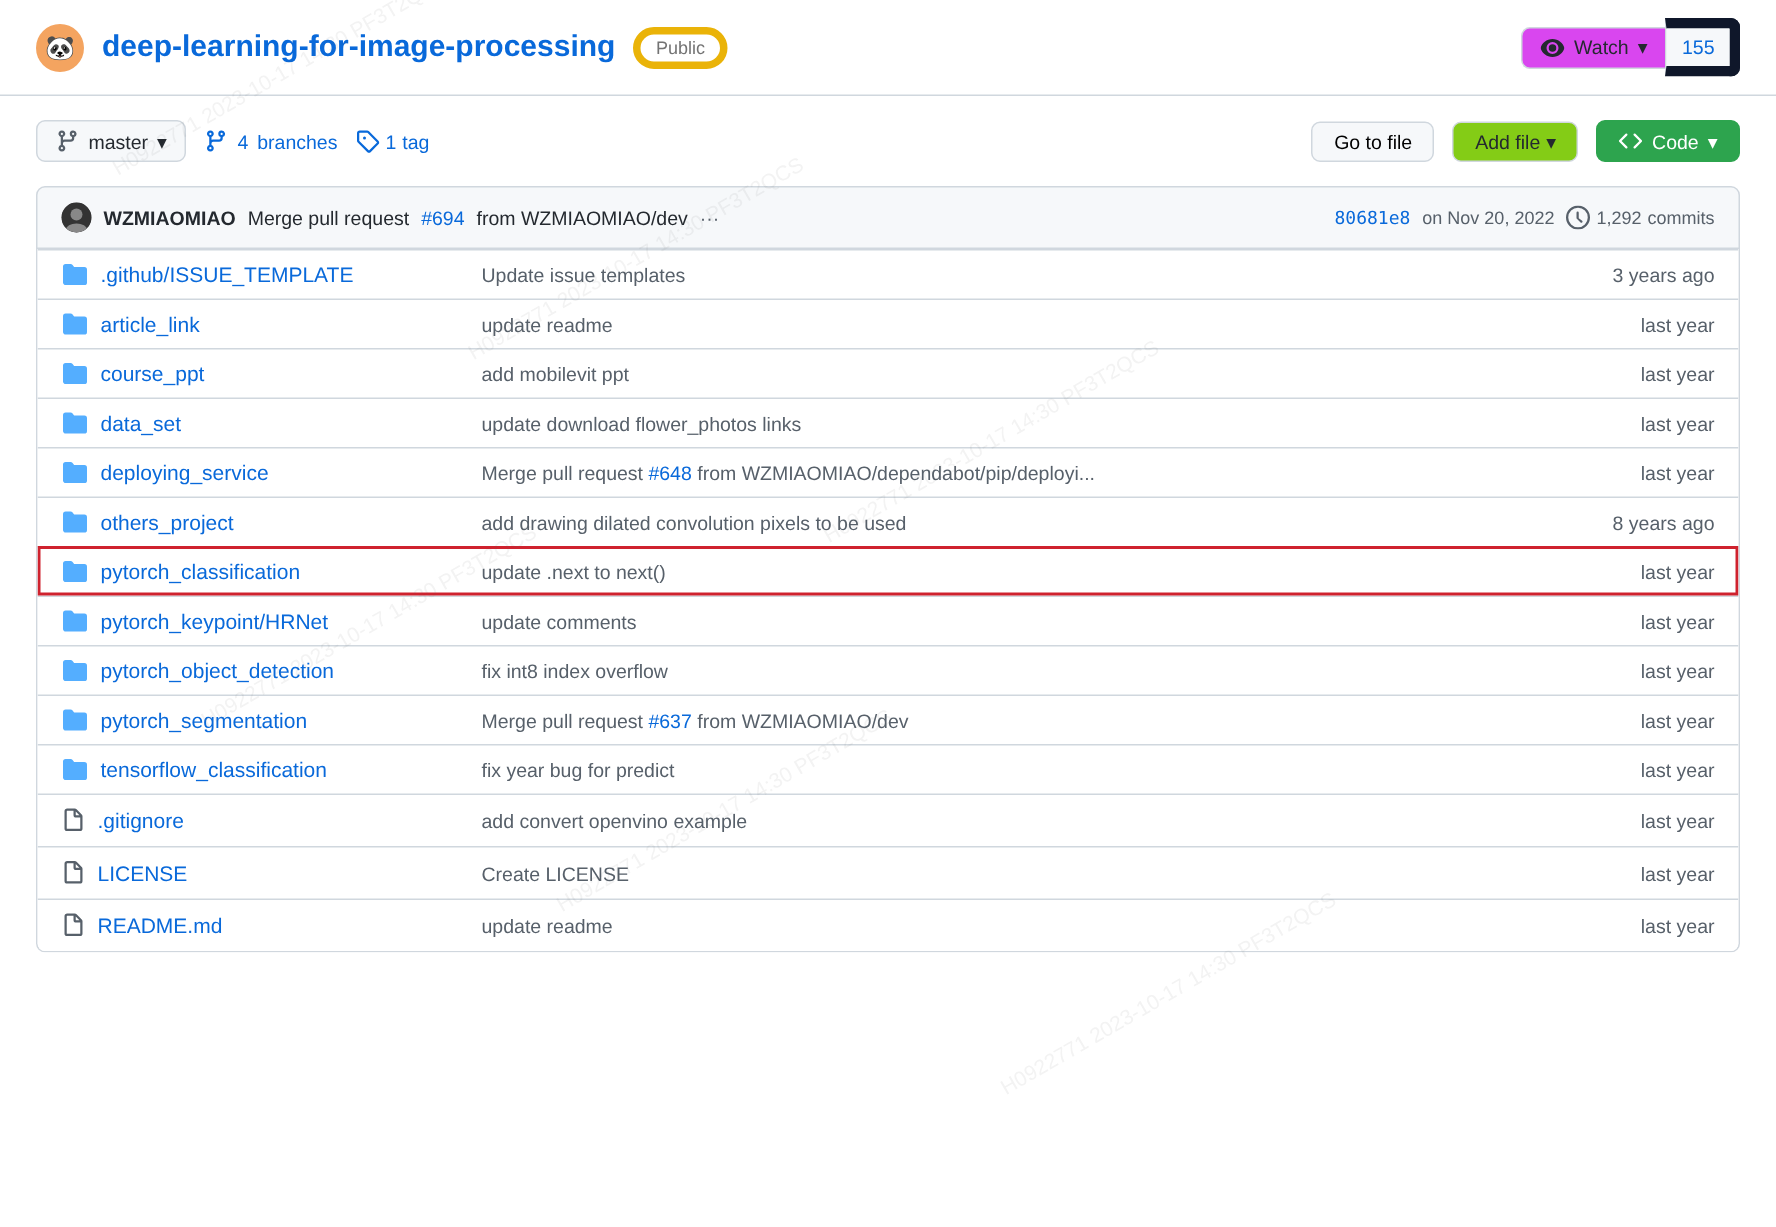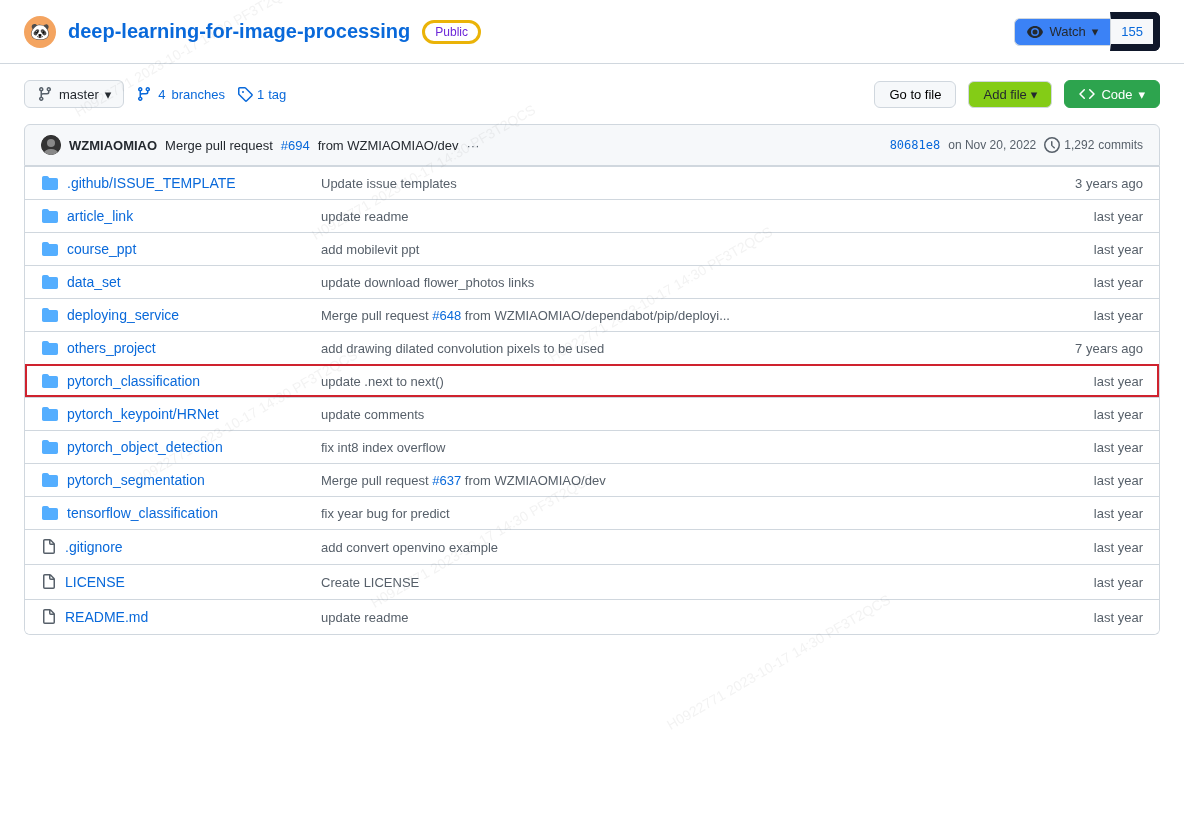--- a/index.html
+++ b/index.html
@@ -29,44 +29,44 @@
       justify-content: center;
       font-size: 16px;
     }
     .repo-title {
       font-size: 20px;
       font-weight: 600;
       color: #0969da;
       text-decoration: none;
     }
     .repo-badge {
-      border: 3px solid #eab308;
+      border: 5px solid #eab308;
       border-radius: 20px;
       padding: 2px 10px;
       font-size: 12px;
-      color: #6d28d9;
+      color: #737373;
       font-weight: 500;
     }
     .watch-btn {
       margin-left: auto;
       display: flex;
       align-items: center;
       gap: 0;
     }
     .watch-main {
       display: flex;
       align-items: center;
       gap: 6px;
       border: 1px solid #d0d7de;
       border-right: none;
       border-radius: 6px 0 0 6px;
       padding: 5px 12px;
       font-size: 13px;
       color: #24292f;
-      background: #3b82f6;
+      background: #d946ef;
       cursor: pointer;
     }
     .watch-count {
       border: 7px solid #0f172a;
       border-left: 1px solid #d0d7de;
       border-radius: 0 6px 6px 0;
       padding: 5px 10px;
       font-size: 13px;
       color: #0969da;
       background: #f6f8fa;
@@ -420,21 +420,21 @@
     <div class="file-time">last year</div>
   </div>
     <div class="file-row">
     <div class="file-name-cell">
       <svg class="folder-icon" viewBox="0 0 16 16" fill="#54aeff">
       <path d="M1.75 1A1.75 1.75 0 000 2.75v10.5C0 14.216.784 15 1.75 15h12.5A1.75 1.75 0 0016 13.25v-8.5A1.75 1.75 0 0014.25 3H7.5a.25.25 0 01-.2-.1l-.9-1.2C6.07 1.26 5.55 1 5 1H1.75z"></path>
     </svg>
       <a class="file-name">others_project</a>
     </div>
     <div class="file-commit">add drawing dilated convolution pixels to be used</div>
-    <div class="file-time">7 years ago</div>
+    <div class="file-time">8 years ago</div>
   </div>
     <div class="file-row highlighted">
     <div class="file-name-cell">
       <svg class="folder-icon" viewBox="0 0 16 16" fill="#54aeff">
       <path d="M1.75 1A1.75 1.75 0 000 2.75v10.5C0 14.216.784 15 1.75 15h12.5A1.75 1.75 0 0016 13.25v-8.5A1.75 1.75 0 0014.25 3H7.5a.25.25 0 01-.2-.1l-.9-1.2C6.07 1.26 5.55 1 5 1H1.75z"></path>
     </svg>
       <a class="file-name">pytorch_classification</a>
     </div>
     <div class="file-commit">update .next to next()</div>
     <div class="file-time">last year</div>

